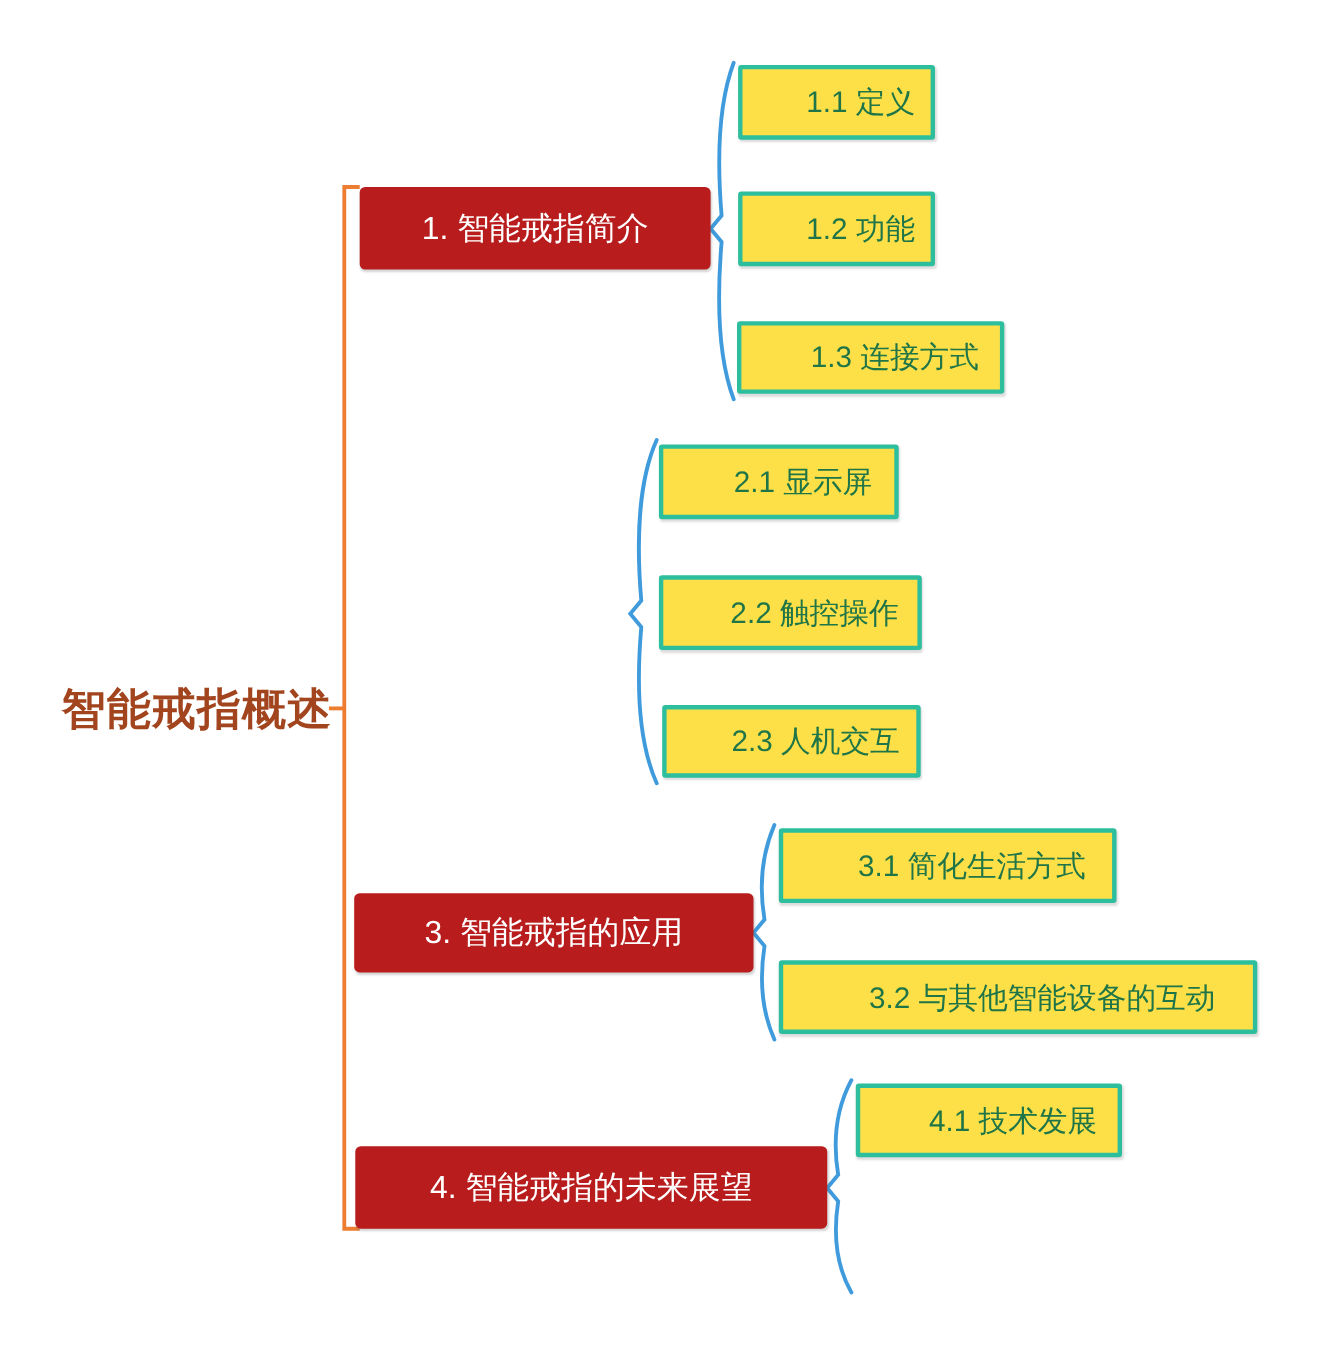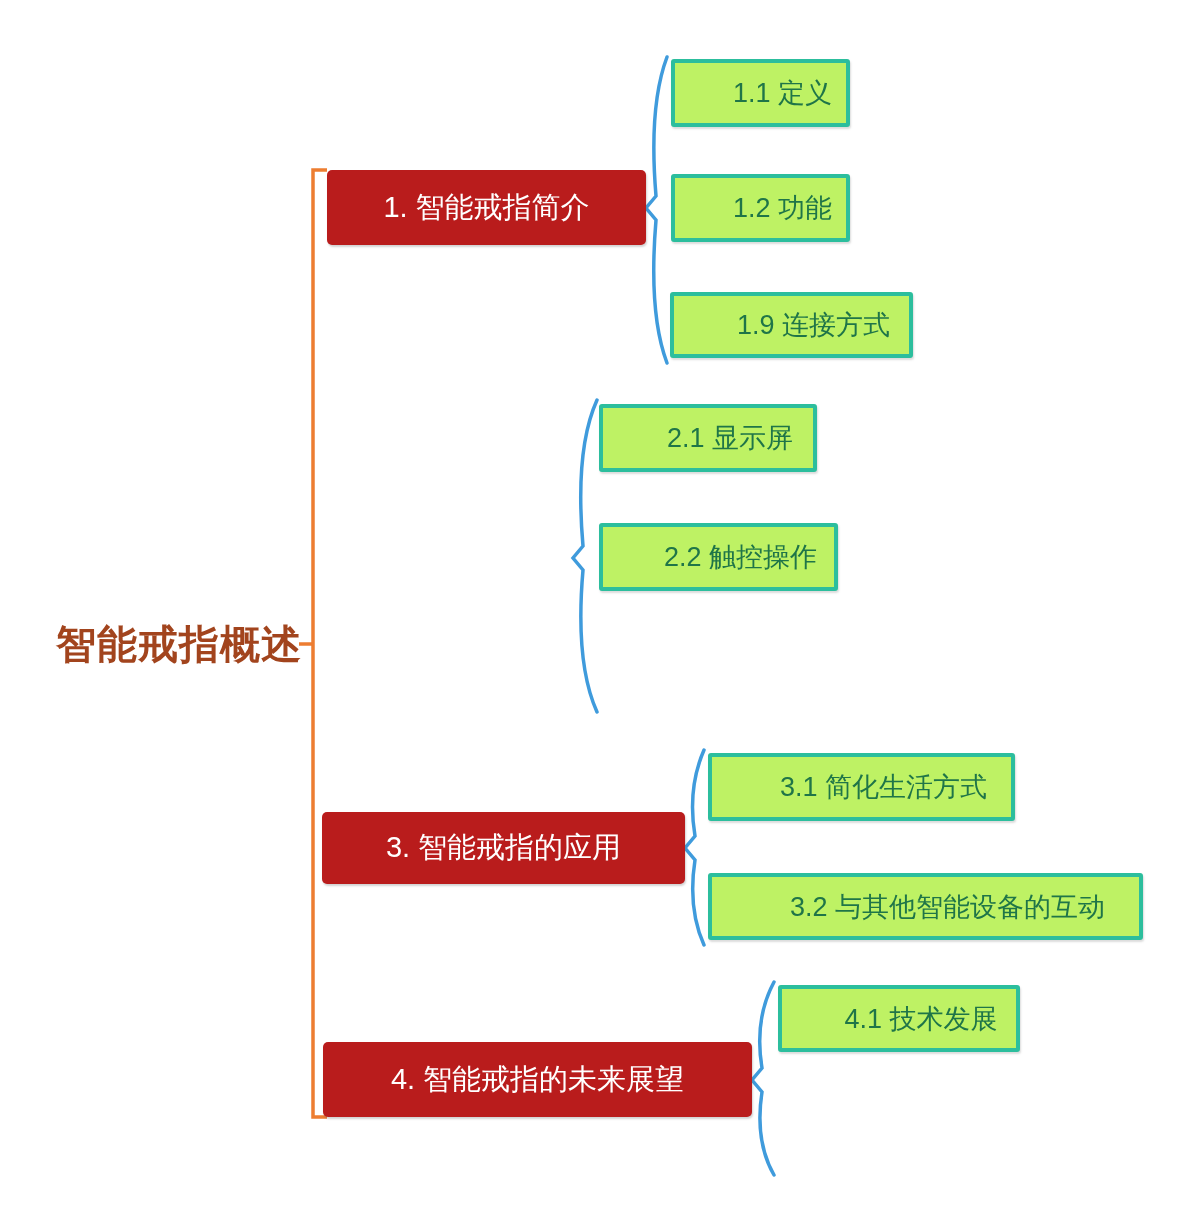--- a/index.html
+++ b/index.html
@@ -41,21 +41,21 @@
     font-size: 29px;
     border-radius: 5px;
     white-space: nowrap;
     box-shadow: 1px 2px 2px rgba(110,110,110,0.30);
   }
   .child-node {
     position: absolute;
     display: flex;
     align-items: center;
     justify-content: center;
-    background: #bef264;
+    background: #fde047;
     border: 4px solid #2CBE9D;
     color: #1F7548;
     font-size: 27px;
     border-radius: 3px;
     white-space: nowrap;
     box-sizing: border-box;
     box-shadow: 1px 2px 2px rgba(130,130,130,0.28);
     padding-left: 44px;
   }
 </style>
@@ -73,24 +73,25 @@
     <path class="brace" d="M 597,400 C 579,440 579,500 583,546 L 573,558 L 583,570 C 579,616 579,672 597,712" stroke="#3F9BDC"></path>
     <path class="brace" d="M 704,750 C 691,780 691,812 695,836 L 685,848 L 695,860 C 691,886 691,916 704,945" stroke="#3F9BDC"></path>
     <path class="brace" d="M 774,982 C 758,1012 758,1044 762,1068 L 752,1080 L 762,1092 C 758,1118 758,1147 774,1175" stroke="#3F9BDC"></path>
   </svg>
 
   <div class="root-node" style="left:56px; top:620px; width:246px; height:48px;">智能戒指概述</div>
 
   <div class="branch-node" style="left:327px; top:170px; width:319px; height:75px;">1. 智能戒指简介</div>
   <div class="child-node" style="left:671px; top:59px; width:179px; height:68px;">1.1 定义</div>
   <div class="child-node" style="left:671px; top:174px; width:179px; height:68px;">1.2 功能</div>
-  <div class="child-node" style="left:670px; top:292px; width:243px; height:66px;">1.9 连接方式</div>
+  <div class="child-node" style="left:670px; top:292px; width:243px; height:66px;">1.3 连接方式</div>
 
   <div class="child-node" style="left:599px; top:404px; width:218px; height:68px;">2.1 显示屏</div>
   <div class="child-node" style="left:599px; top:523px; width:239px; height:68px;">2.2 触控操作</div>
+  <div class="child-node" style="left:602px; top:641px; width:235px; height:66px;">2.3 人机交互</div>
 
   <div class="branch-node" style="left:322px; top:812px; width:363px; height:72px;">3. 智能戒指的应用</div>
   <div class="child-node" style="left:708px; top:753px; width:307px; height:68px;">3.1 简化生活方式</div>
   <div class="child-node" style="left:708px; top:873px; width:435px; height:67px;">3.2 与其他智能设备的互动</div>
 
   <div class="branch-node" style="left:323px; top:1042px; width:429px; height:75px;">4. 智能戒指的未来展望</div>
   <div class="child-node" style="left:778px; top:985px; width:242px; height:67px;">4.1 技术发展</div>
 
 </div>
 

